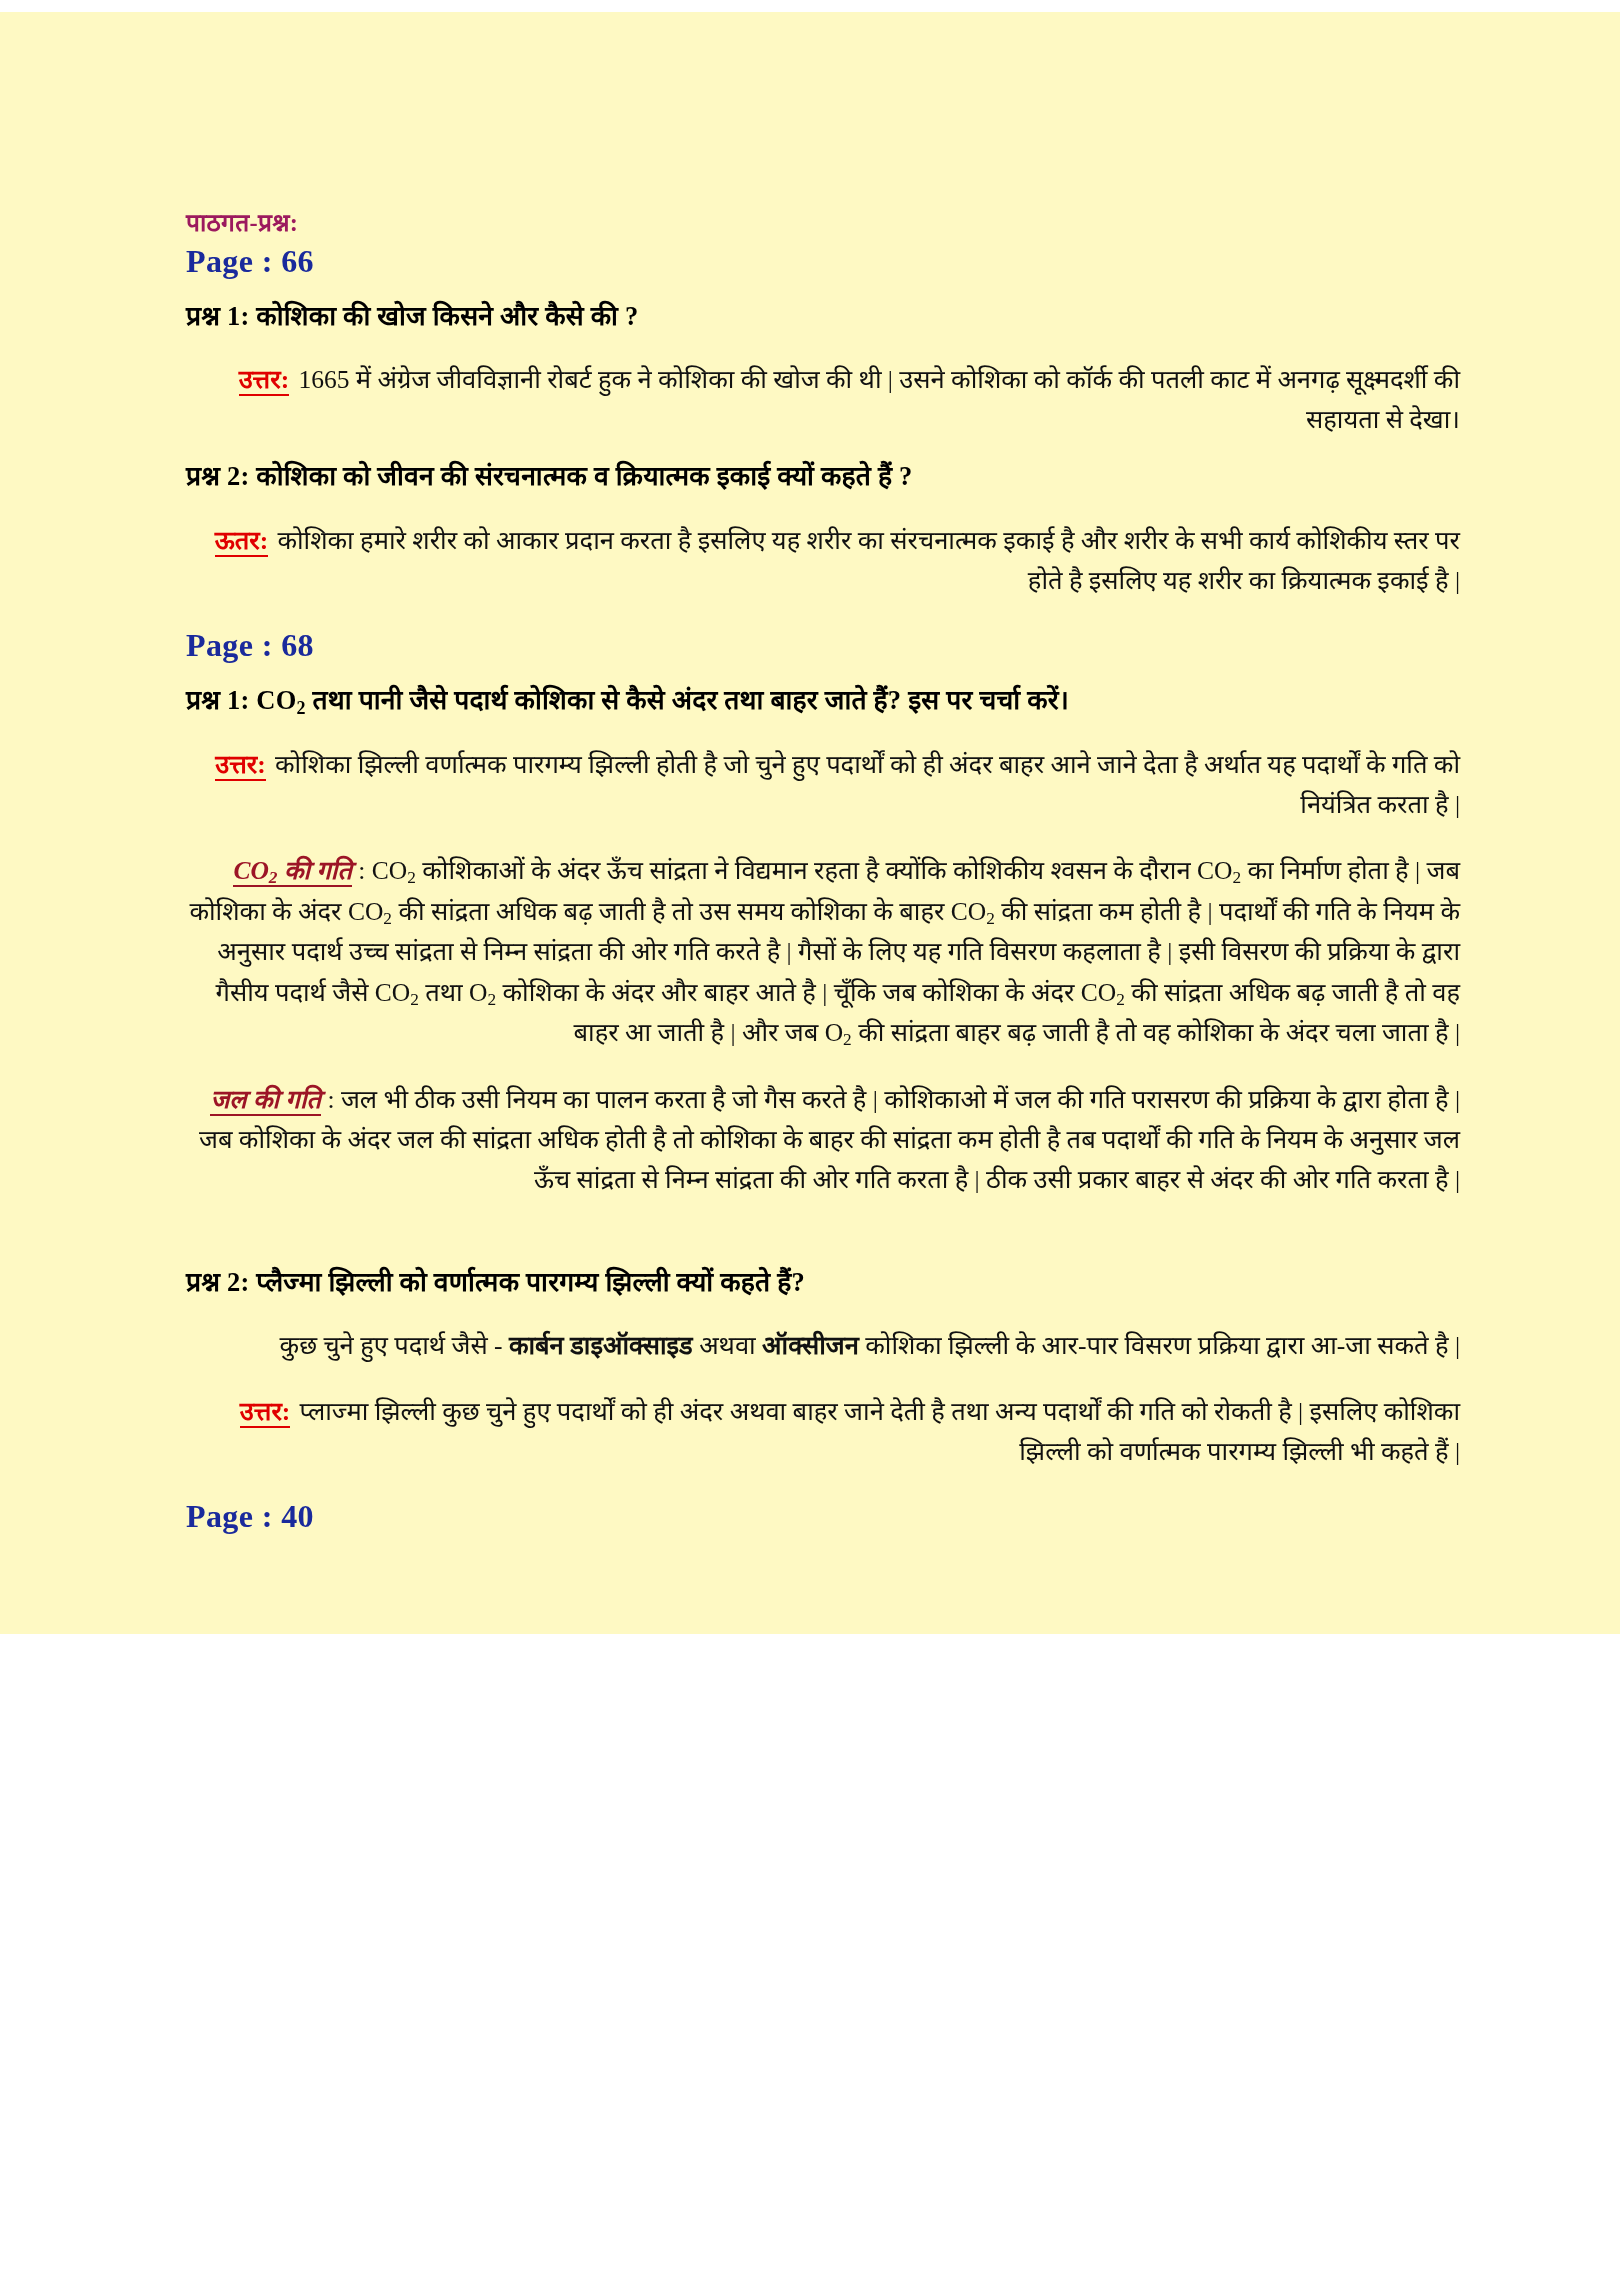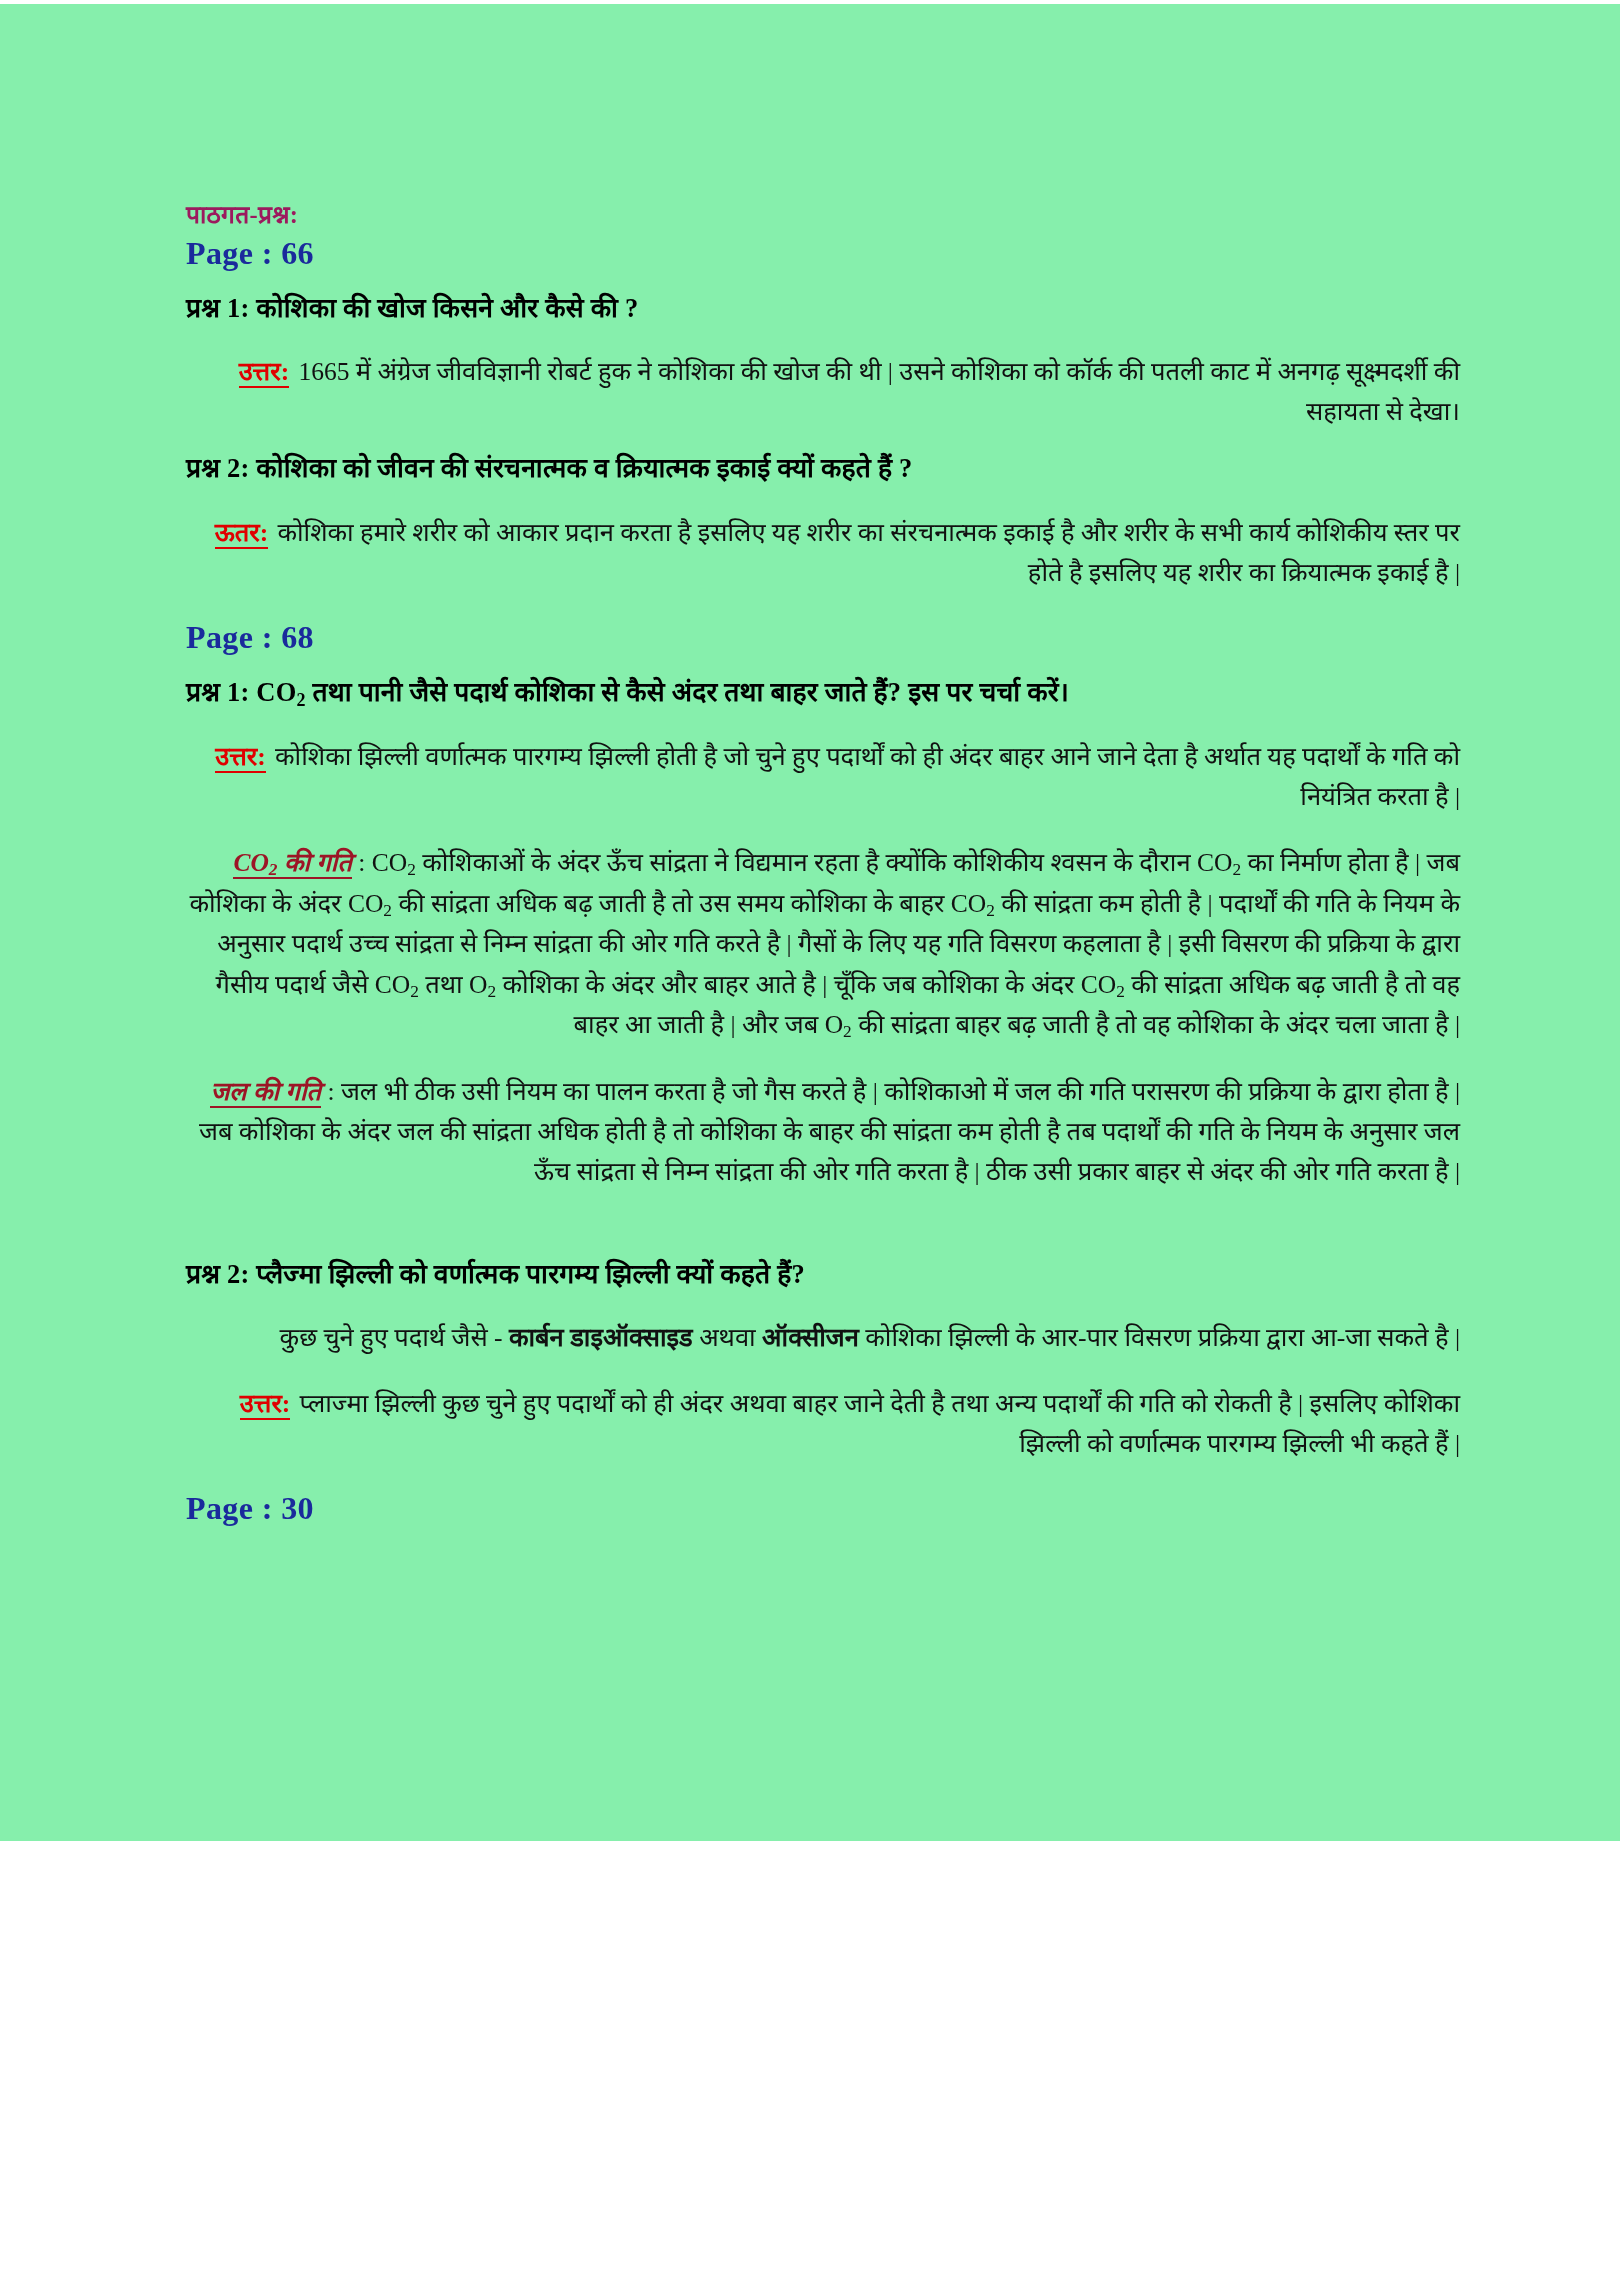--- a/index.html
+++ b/index.html
@@ -10,24 +10,24 @@
   body {
     width: 1620px;
     height: 2293px;
     font-family: "Liberation Serif", "DejaVu Serif", serif;
     color: #000000;
     position: relative;
     overflow: hidden;
   }
   .page {
     position: absolute;
-    left: 0; top: 4px;
+    left: 0; top: 12px;
     width: 1620px;
-    height: 1837px;
-    background: #86efac;
+    height: 1622px;
+    background: #fef9c3;
     box-sizing: border-box;
     padding: 196px 137px 0 186px;
   }
   .content {
     width: 1274px;
   }
 
   
   .title-hi {
     font-family: "Liberation Serif", "DejaVu Serif", serif;
@@ -129,17 +129,17 @@
       <span>कुछ चुने हुए पदार्थ जैसे - </span><span class="b">कार्बन डाइऑक्साइड</span><span> अथवा </span><span class="b">ऑक्सीजन</span><span> कोशिका झिल्ली के आर-पार विसरण प्रक्रिया द्वारा आ-जा सकते है |</span>
     </p>
 
     <p class="para">
       <span class="ans-label">उत्तर:</span>
       <span>प्लाज्मा झिल्ली कुछ चुने हुए पदार्थों को ही अंदर अथवा बाहर जाने देती है तथा अन्य पदार्थों की गति को रोकती है | इसलिए कोशिका झिल्ली को वर्णात्मक पारगम्य झिल्ली भी कहते हैं |</span>
     </p>
 
     <div class="gap-md"></div>
 
-    <div class="page-label">Page : 30</div>
+    <div class="page-label">Page : 40</div>
 
   </div>
 </div>
 
 
 </body></html>

